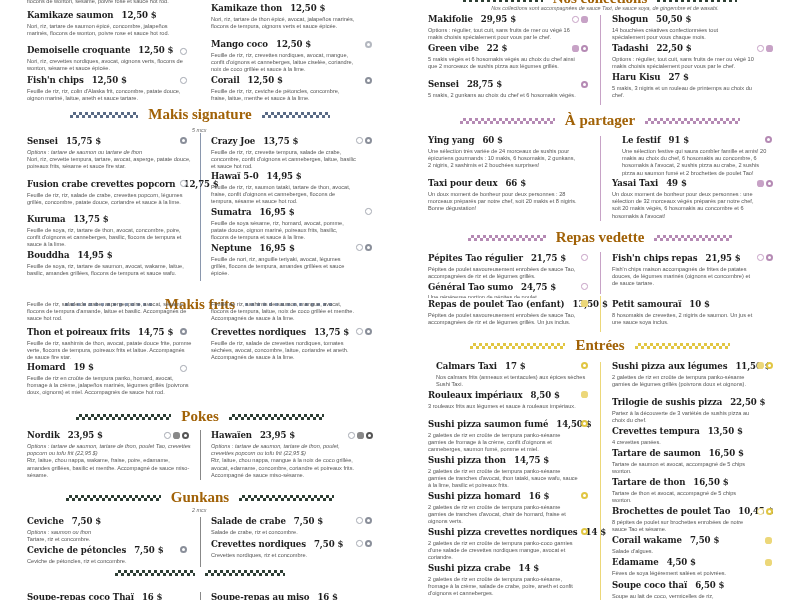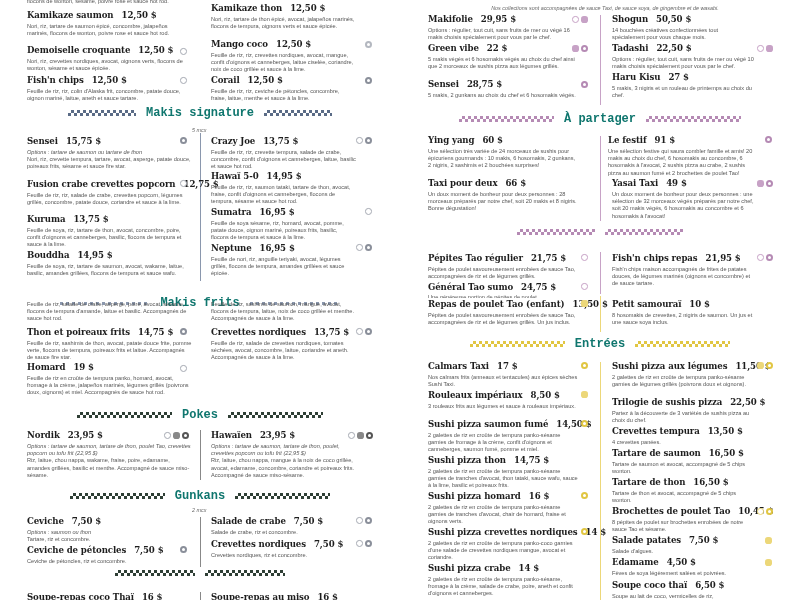--- a/index.html
+++ b/index.html
@@ -12,21 +12,21 @@
   .iname { font-family: "DejaVu Serif", serif; font-weight: bold; font-size: 8.6px; color: #1d1d1d; white-space: nowrap; letter-spacing: -0.1px; }
   .iname .price { margin-left: 8px; }
   .idesc { font-size: 5.6px; line-height: 7.2px; color: #555; margin-top: 3px; }
   .opt { font-style: italic; }
   .icons { position: absolute; display: flex; gap: 2px; }
   .ic { width: 7px; height: 7px; border-radius: 50%; display: inline-block; }
   .ic.ring { border: 2px solid #8a8f9a; background: #fff; }
   .ic.flame { border: 1px solid #a6aab3; border-radius: 45% 45% 50% 50%; background: #fff; }
   .ic.leaf { background: #c7a2c6; border-radius: 40%; }
   .title-row { position: absolute; left: 0; width: 400px; display: flex; align-items: center; justify-content: center; gap: 10px; }
-  .heading { font-family: Liberation Mono, monospace; font-weight: bold; font-size: 12px; color: #0f766e; white-space: nowrap; }
+  .heading { font-family: Liberation Serif, serif; font-weight: bold; font-size: 15px; color: #a16207; white-space: nowrap; }
   .checker { width: 95px; height: 6px;
     background-image: linear-gradient(45deg, var(--c) 25%, transparent 25%, transparent 75%, var(--c) 75%),
                       linear-gradient(45deg, var(--c) 25%, transparent 25%, transparent 75%, var(--c) 75%);
     background-size: 6px 6px; background-position: 0 0, 3px 3px; }
   .note { position: absolute; font-size: 5.4px; font-style: italic; color: #666; }
   .vline { position: absolute; width: 1px; }
 </style>
 </head>
 <body>
 
@@ -298,38 +298,39 @@
   </div>
   <div class="vline" style="left:200px;top:136px;height:85px;background:#c7a2c6"></div>
   <div class="item" style="left:28px;top:135px;width:150px">
     <div class="iname"><span>Ying yang</span><span class="price">60 $</span></div>
     <div class="idesc">Une sélection très variée de 24 morceaux de sushis pour épicuriens gourmands : 10 makis, 6 hosomakis, 2 gunkans, 2 nigiris, 2 sashimis et 2 bouchées surprises!</div>
   </div>
   <div class="item" style="left:28px;top:178px;width:150px">
     <div class="iname"><span>Taxi pour deux</span><span class="price">66 $</span></div>
     <div class="idesc">Un doux moment de bonheur pour deux personnes : 28 morceaux préparés par notre chef, soit 20 makis et 8 nigiris. Bonne dégustation!</div>
   </div>
-  <div class="item" style="left:208px;top:135px;width:145px">
+  <div class="item" style="left:222px;top:135px;width:145px">
     <div class="iname"><span>Le festif</span><span class="price">91 $</span></div>
     <div class="idesc">Une sélection festive qui saura combler famille et amis! 20 makis au choix du chef, 6 hosomakis au concombre, 6 hosomakis à l'avocat, 2 sushis pizza au crabe, 2 sushis pizza au saumon fumé et 2 brochettes de poulet Tao!</div>
   </div>
   <div class="icons" style="left:365px;top:136px">
       <span class="ic ring" style="border-color:#b58ab4"></span>
     </div>
   <div class="item" style="left:212px;top:178px;width:145px">
     <div class="iname"><span>Yasai Taxi</span><span class="price">49 $</span></div>
     <div class="idesc">Un doux moment de bonheur pour deux personnes : une sélection de 32 morceaux végés préparés par notre chef, soit 20 makis végés, 6 hosomakis au concombre et 6 hosomakis à l'avocat!</div>
   </div>
   <div class="icons" style="left:357px;top:180px">
       <span class="ic leaf"></span>
       <span class="ic ring" style="border-color:#b58ab4"></span>
     </div>
 
   <div class="title-row" style="top:229px">
     <div class="checker" style="--c:#b58ab4;width:78px"></div>
+    <div class="heading">Repas vedette</div>
     <div class="checker" style="--c:#b58ab4;width:78px"></div>
   </div>
   <div class="vline" style="left:200px;top:252px;height:42px;background:#c7a2c6"></div>
   <div class="vline" style="left:200px;top:296px;height:36px;background:#ecd779"></div>
   <div class="item" style="left:28px;top:253px;width:150px">
     <div class="iname"><span>Pépites Tao régulier</span><span class="price">21,75 $</span></div>
     <div class="idesc">Pépites de poulet savoureusement enrobées de sauce Tao, accompagnées de riz et de légumes grillés.</div>
   </div>
   <div class="icons" style="left:181px;top:254px">
       <span class="ic flame" style="border-color:#c7a2c6"></span>
@@ -361,21 +362,21 @@
     <div class="idesc">8 hosomakis de crevettes, 2 nigiris de saumon. Un jus et une sauce soya inclus.</div>
   </div>
 
   <div class="title-row" style="top:337px">
     <div class="checker" style="--c:#e1c642"></div>
     <div class="heading">Entrées</div>
     <div class="checker" style="--c:#e1c642"></div>
   </div>
   <div class="vline" style="left:200px;top:362px;height:238px;background:#ecd779"></div>
 
-  <div class="item" style="left:28px;top:361px;width:150px">
+  <div class="item" style="left:36px;top:361px;width:150px">
     <div class="iname"><span>Calmars Taxi</span><span class="price">17 $</span></div>
     <div class="idesc">Nos calmars frits (anneaux et tentacules) aux épices sèches Sushi Taxi.</div>
   </div>
   <div class="icons" style="left:181px;top:362px">
       <span class="ic ring" style="border-color:#e1c642"></span>
     </div>
   <div class="item" style="left:28px;top:390px;width:150px">
     <div class="iname"><span>Rouleaux impériaux</span><span class="price">8,50 $</span></div>
     <div class="idesc">3 rouleaux frits aux légumes et sauce à rouleaux impériaux.</div>
   </div>
@@ -438,21 +439,21 @@
   </div>
   <div class="item" style="left:212px;top:506px;width:145px">
     <div class="iname"><span>Brochettes de poulet Tao</span><span class="price">10,45 $</span></div>
     <div class="idesc">8 pépites de poulet sur brochettes enrobées de notre sauce Tao et sésame.</div>
   </div>
   <div class="icons" style="left:357px;top:508px">
       <span class="ic flame" style="border-color:#ecd779"></span>
       <span class="ic ring" style="border-color:#e1c642"></span>
     </div>
   <div class="item" style="left:212px;top:535px;width:140px">
-    <div class="iname"><span>Salade patates</span><span class="price">7,50 $</span></div>
+    <div class="iname"><span>Corail wakame</span><span class="price">7,50 $</span></div>
     <div class="idesc">Salade d'algues.</div>
   </div>
   <div class="icons" style="left:365px;top:537px">
       <span class="ic leaf" style="background:#ecd779"></span>
     </div>
   <div class="item" style="left:212px;top:557px;width:140px">
     <div class="iname"><span>Edamame</span><span class="price">4,50 $</span></div>
     <div class="idesc">Fèves de soya légèrement salées et poivrées.</div>
   </div>
   <div class="icons" style="left:365px;top:559px">

